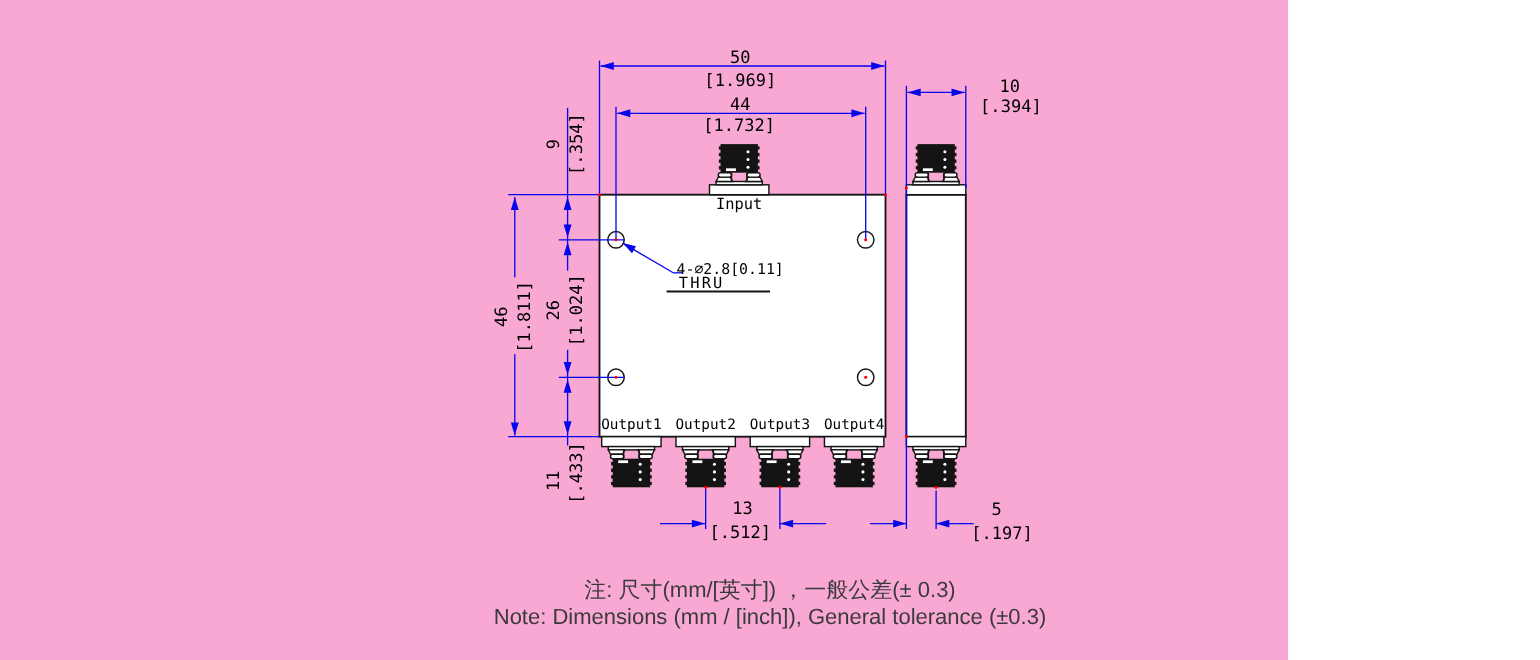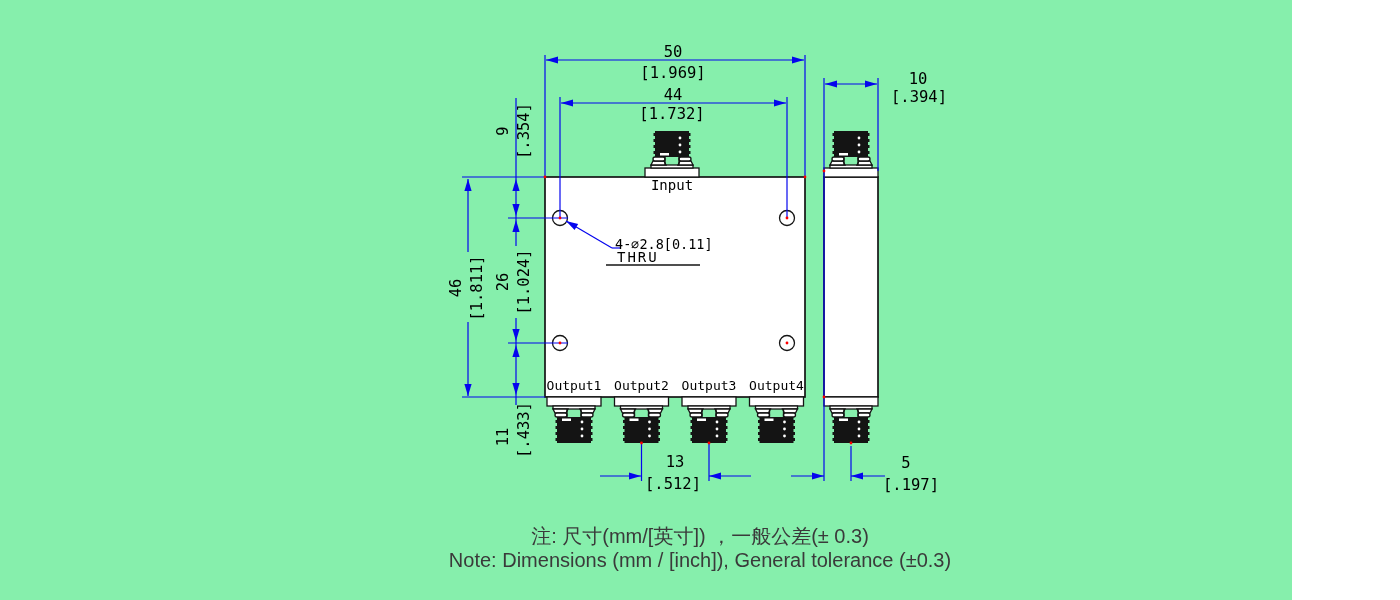--- a/index.html
+++ b/index.html
@@ -3,22 +3,22 @@
 <meta charset="utf-8">
 <style>
   :root{
     --dimension:#0505ee;
     --line:#141414;
     --text:#000000;
     --center_mark:#ff0000;
     --note:#3a3a3a;
   }
   html,body{margin:0;padding:0;background:#ffffff;}
-  .canvas{position:relative;width:1292px;height:600px;background:#86efac;overflow:hidden;
-          font-family:"DejaVu Sans Mono","Liberation Mono",monospace;}
+  .canvas{position:relative;width:1136px;height:600px;background:#f9a8d4;overflow:hidden;
+          font-family:"DejaVu Sans Mono","Liberation Mono",monospace;padding-left:35px;}
   svg{position:absolute;left:0;top:0;}
   
   .geo{stroke:var(--line);stroke-width:1.7;fill:#ffffff;}
   .geo-thin{stroke:var(--line);stroke-width:1.3;fill:#ffffff;}
   .solid{fill:var(--line);stroke:none;}
   .wdot{fill:#ffffff;stroke:none;}
   
   .dim{stroke:var(--dimension);stroke-width:1.2;fill:none;}
   .arr{fill:var(--dimension);stroke:none;}
   .cmark{fill:var(--center_mark);stroke:none;}

